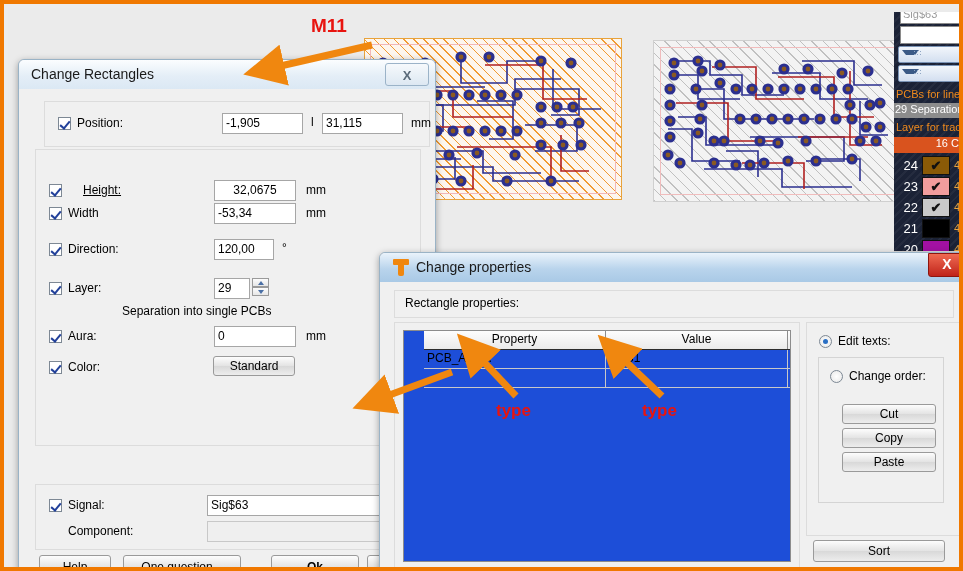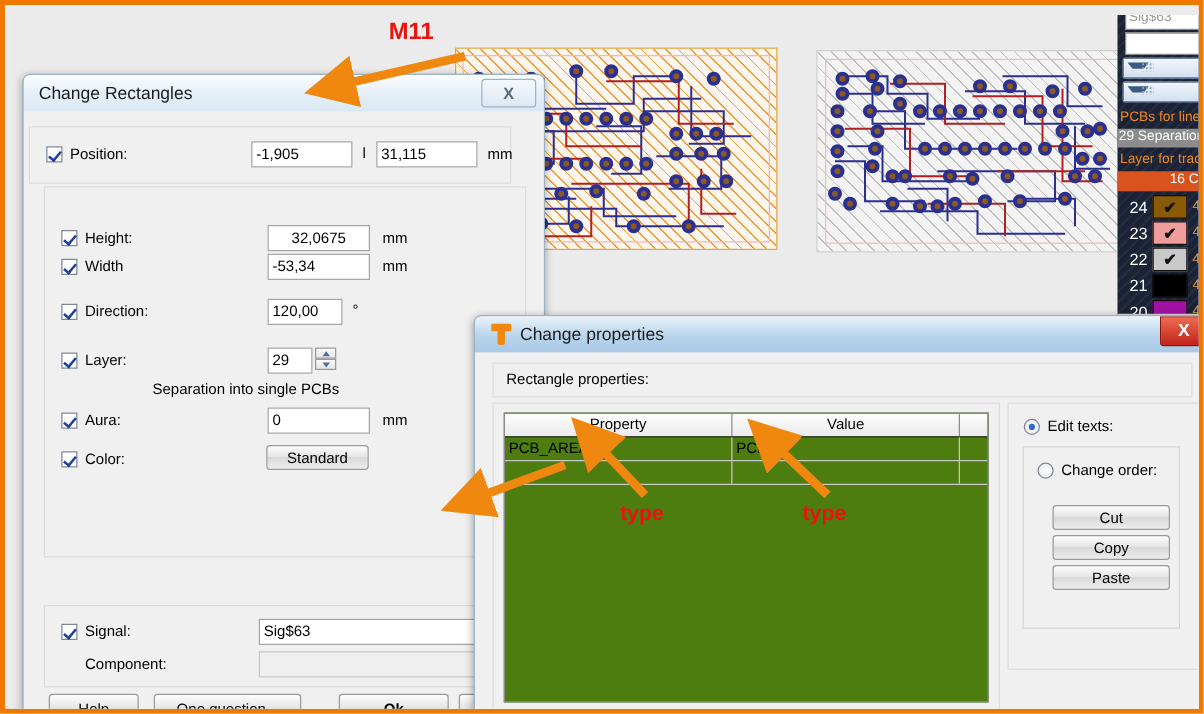--- a/index.html
+++ b/index.html
@@ -137,22 +137,22 @@
   #dlg2 .ticon .bar{position:absolute;left:0;top:0;width:16px;height:6px;
       background:#f0870f;border-radius:1px;}
   #dlg2 .ticon .stem{position:absolute;left:5px;top:5px;width:6px;height:12px;
       background:#f0870f;border-radius:0 0 2px 2px;}
   #dlg2 .xbtn{position:absolute;right:0;top:0;width:36px;height:22px;
       background:linear-gradient(#ef6a52,#c0241a);
       border:1px solid #8e150e;border-radius:0 4px 0 3px;
       color:#fff;font-weight:bold;font-size:14px;text-align:center;line-height:20px;}
   #dlg2 .body{position:absolute;left:0;top:29px;right:0;bottom:0;background:#f0f0f0;}
   
-  .tbl{position:absolute;background:#4d7c0f;border:1px solid #8c8c8c;
-       box-sizing:border-box;overflow:hidden;}
+  .tbl{position:absolute;background:#1d4ed8;border:1px solid #8c8c8c;
+       box-sizing:border-box;overflow:hidden;padding-left:20px;}
   .tbl .hrow{display:flex;height:18px;border-bottom:1px solid #2b2b2b;
        background:linear-gradient(#fdfdfd,#eaeaea);}
   .tbl .hcell{box-sizing:border-box;text-align:center;font-size:12px;
        line-height:17px;border-right:1px solid #8c8c8c;}
   .tbl .row{display:flex;height:18px;border-bottom:1px solid #c8c8c8;}
   .tbl .cell{box-sizing:border-box;font-size:12px;line-height:17px;
        padding-left:3px;border-right:1px solid #c8c8c8;overflow:hidden;
        white-space:nowrap;}
   
   .anno{position:absolute;pointer-events:none;}
@@ -384,33 +384,33 @@
 
   <div class="dlg" id="dlg1">
     <div class="tbar">
       <div class="ttl">Change Rectangles</div>
       <div class="clsbox">
         <i>X</i>
       </div>
     </div>
     <div class="body">
 
-      <div class="grp" style="position:absolute;left:4px;top:12px;width:384px;height:44px;">
+      <div class="grp" style="position:absolute;left:25px;top:12px;width:384px;height:44px;">
         <span class="cb on" style="position:absolute;left:13px;top:15px;"></span>
         <span class="lbl" style="position:absolute;left:32px;top:14px;">Position:</span>
         <div class="tf" style="position:absolute;left:177px;top:11px;width:81px;height:21px;">-1,905</div>
         <span class="lbl" style="position:absolute;left:266px;top:13px;">l</span>
         <div class="tf" style="position:absolute;left:277px;top:11px;width:81px;height:21px;">31,115</div>
         <span class="lbl" style="position:absolute;left:366px;top:14px;">mm</span>
       </div>
 
       <div class="grp" style="position:absolute;left:16px;top:60px;width:384px;height:295px;">
 
         <span class="cb on" style="position:absolute;left:13px;top:34px;"></span>
-        <span class="lbl" style="position:absolute;left:32px;top:33px;">Height:</span>
+        <span class="lbl" style="position:absolute;left:47px;top:33px;text-decoration:underline;">Height:</span>
         <div class="tf" style="position:absolute;left:178px;top:30px;width:82px;height:21px;text-align:center;">32,0675</div>
         <span class="lbl" style="position:absolute;left:270px;top:33px;">mm</span>
 
         <span class="cb on" style="position:absolute;left:13px;top:57px;"></span>
         <span class="lbl" style="position:absolute;left:32px;top:56px;">Width</span>
         <div class="tf" style="position:absolute;left:178px;top:53px;width:82px;height:21px;">-53,34</div>
         <span class="lbl" style="position:absolute;left:270px;top:56px;">mm</span>
 
         <span class="cb on" style="position:absolute;left:13px;top:93px;"></span>
         <span class="lbl" style="position:absolute;left:32px;top:92px;">Direction:</span>
@@ -503,20 +503,22 @@
           <span class="lbl" style="position:absolute;left:30px;top:11px;">Change order:</span>
           <div class="btn" style="position:absolute;left:23px;top:46px;width:94px;height:20px;
                line-height:18px;">Cut</div>
           <div class="btn" style="position:absolute;left:23px;top:70px;width:94px;height:20px;
                line-height:18px;">Copy</div>
           <div class="btn" style="position:absolute;left:23px;top:94px;width:94px;height:20px;
                line-height:18px;">Paste</div>
         </div>
       </div>
 
+      <div class="btn" style="position:absolute;left:433px;top:258px;width:132px;height:22px;
+           line-height:20px;">Sort</div>
     </div>
   </div>
 
   <svg class="anno" style="left:0;top:0;width:963px;height:571px;">
     <defs>
       <marker id="ah" markerWidth="6" markerHeight="6" refX="1.2" refY="3" orient="auto" markerUnits="strokeWidth">
         <path d="M0,0 L6,3 L0,6 z" fill="#f0870f"></path>
       </marker>
     </defs>
 

